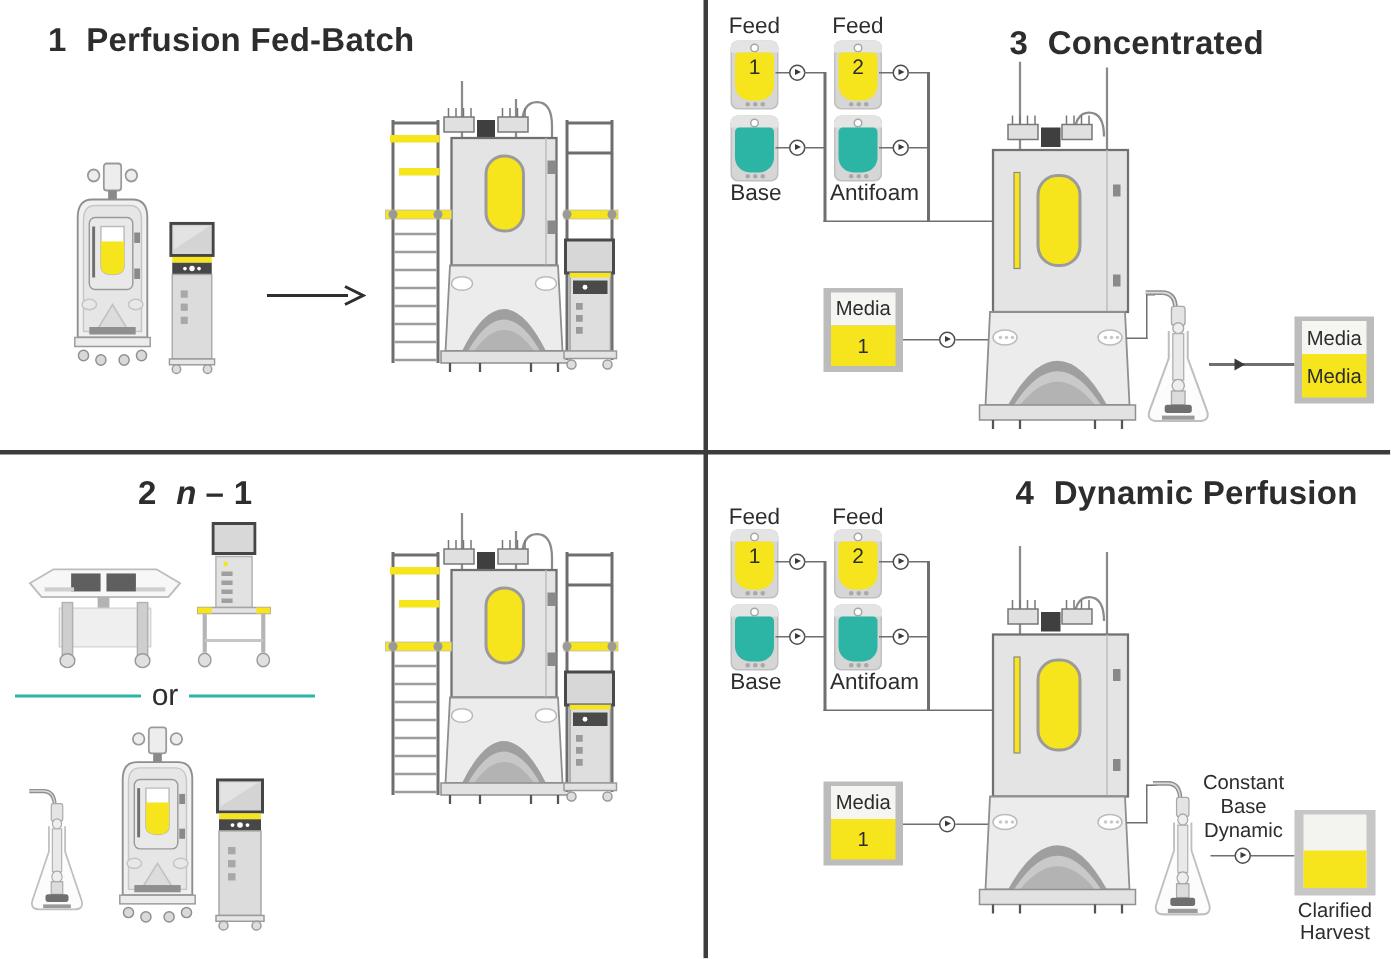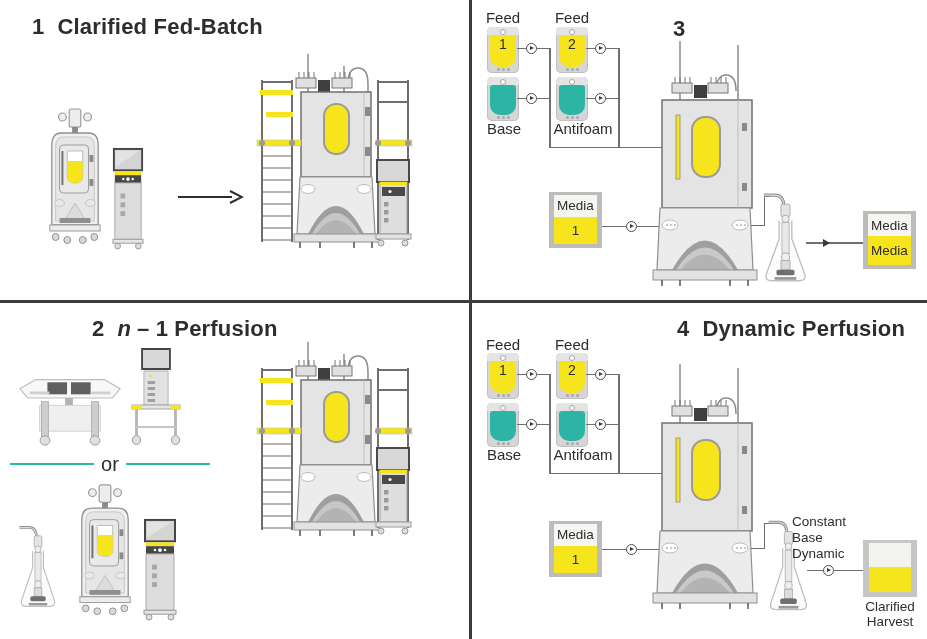--- a/index.html
+++ b/index.html
@@ -30,37 +30,37 @@
   .pump::after{content:"";position:absolute;left:2.5px;top:1.6px;width:0;height:0;
                border-left:4px solid #3a3a3a;border-top:2.4px solid transparent;border-bottom:2.4px solid transparent;}
   .tote{position:absolute;width:53px;height:56px;background:#bcbcbc;padding:3px 5px 4px;box-sizing:border-box;}
   .tote-top{height:44%;background:#f5f5f2;display:flex;align-items:center;justify-content:center;font-size:13.5px;}
   .tote-bot{height:56%;background:#f6e41c;display:flex;align-items:center;justify-content:center;font-size:13.5px;}
   .harvest{position:absolute;width:54px;height:57px;background:#c6c6c6;padding:3px 6px 5px;box-sizing:border-box;}
   .harvest-inner{height:100%;background:#f3f3f0;position:relative;}
   .harvest-fill{position:absolute;left:0;right:0;bottom:0;height:52%;background:#f6e41c;}
   .arrowhead{position:absolute;width:0;height:0;border-left:7px solid #3a3a3a;
              border-top:4px solid transparent;border-bottom:4px solid transparent;}
-  .flow-note{position:absolute;width:74px;font-size:13.5px;line-height:16px;}
+  .flow-note{position:absolute;width:74px;text-align:center;font-size:13.5px;line-height:16px;}
   .harvest-lbl{position:absolute;width:80px;text-align:center;font-size:13.5px;line-height:15px;}
   .or-row{position:absolute;left:10px;top:452px;width:200px;display:flex;align-items:center;}
   .or-line{flex:1;height:2px;background:#2ab5a5;}
   .or-text{font-size:20px;padding:0 7px;line-height:24px;}
 </style>
 </head>
 <body>
 
 <div class="stage">
 
   <div class="divider" style="left:469px;top:0;width:2.5px;height:639px"></div>
   <div class="divider" style="left:0;top:300px;width:927px;height:2.5px"></div>
 
   <div class="qtitle" style="left:32px;top:14px">
     <span class="qnum">1</span>
-    <span>Clarified Fed-Batch</span>
+    <span>Perfusion Fed-Batch</span>
   </div>
 
   <svg class="ill" style="left:46px;top:107px;width:58px;height:140px">
       <use href="#reactor-small"></use>
     </svg>
   <svg class="ill" style="left:112px;top:147px;width:32px;height:103px">
       <use href="#ctrl-tower"></use>
     </svg>
 
   <svg class="ill" style="left:176px;top:189px;width:68px;height:16px">
@@ -69,21 +69,20 @@
   </svg>
 
   <svg class="ill" style="left:256px;top:52px;width:160px;height:200px">
       <use href="#reactor-big"></use>
     </svg>
 
   <div class="qtitle" style="left:92px;top:316px">
     <span class="qnum">2</span>
     <span class="ital">n</span>
     <span class="mid">– 1</span>
-    <span>Perfusion</span>
   </div>
 
   <svg class="ill" style="left:16px;top:374px;width:108px;height:72px">
       <use href="#rocker"></use>
     </svg>
   <svg class="ill" style="left:130px;top:347px;width:52px;height:100px">
       <use href="#ctrl-cart"></use>
     </svg>
 
   <div class="or-row">
@@ -102,21 +101,21 @@
       <use href="#ctrl-tower"></use>
     </svg>
 
   <svg class="ill" style="left:256px;top:340px;width:160px;height:200px">
       <use href="#reactor-big"></use>
     </svg>
 
   <div class="qtitle" style="left:673px;top:16px">
     <span class="qnum">3</span>
     <span class="t3block">
-      <br>
+      <span>Concentrated</span><br>
     </span>
   </div>
 
   <div class="lbl" style="left:503px;top:9px">Feed</div>
   <div class="lbl" style="left:572px;top:9px">Feed</div>
   <div class="bag" style="left:487px;top:27px;height:46px">
     <div class="bag-cap"></div>
     <div class="bag-body bag-yellow">
       <div class="bag-num">1</div>
     </div>

